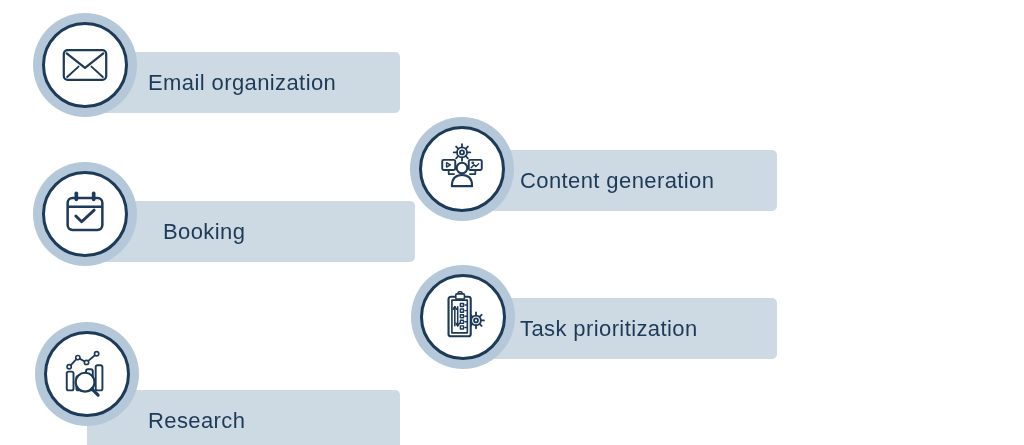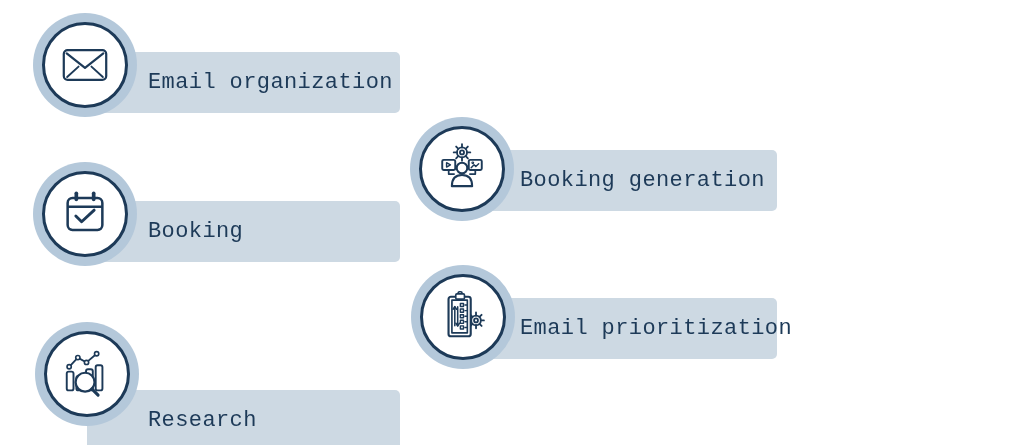--- a/index.html
+++ b/index.html
@@ -1,19 +1,19 @@
 <!DOCTYPE html>
 <html style="--bg: #ffffff; --ring: #b4c8da; --bar: #cdd9e3; --navy: #1d3a58;"><head>
 <meta charset="utf-8">
 <style>
   html,body { margin:0; padding:0; background:#ffffff; }
   .figure {
     position:relative; width:1024px; height:445px;
     background:var(--bg,#ffffff);
-    font-family:Liberation Mono, monospace;
+    font-family:Liberation Sans, sans-serif;
     overflow:hidden;
   }
   .bar {
     position:absolute; height:61px;
     background:var(--bar,#cdd9e3);
     border-radius:0 5px 5px 0;
     display:flex; align-items:center;
     box-sizing:border-box;
   }
   .label {
@@ -51,21 +51,21 @@
         <g fill="none" stroke="currentColor" stroke-width="2.3" stroke-linecap="round" stroke-linejoin="round">
           <rect x="6" y="12.5" width="44" height="31" rx="4"></rect>
           <path d="M9,16 L28,31 L47,16"></path>
           <path d="M9.5,40.5 L21.3,29.7" stroke-width="2"></path>
           <path d="M46.5,40.5 L34.7,29.7" stroke-width="2"></path>
         </g>
       </svg>
     </div>
   </div>
 
-  <div class="bar" style="left:85px; top:201px; width:315px; padding-left:63px;">
+  <div class="bar" style="left:100px; top:201px; width:315px; padding-left:63px;">
     <span class="label">Booking</span>
   </div>
   <div class="badge" style="left:33px; top:162px;">
     <div class="badge-inner">
       <svg class="icon" viewBox="0 0 56 56">
         <g fill="none" stroke="currentColor" stroke-width="2.6" stroke-linecap="round" stroke-linejoin="round">
           <rect x="10" y="11.5" width="36" height="33" rx="5"></rect>
           <path d="M10.5,20.5 H45.5" stroke-width="2.4"></path>
           <path d="M19,6.5 V13" stroke-width="3.8"></path>
           <path d="M37,6.5 V13" stroke-width="3.8"></path>
@@ -92,21 +92,21 @@
           <circle cx="27.5" cy="16" r="2.2" fill="#ffffff" stroke-width="1.7"></circle>
           <circle cx="38" cy="7" r="2.2" fill="#ffffff" stroke-width="1.7"></circle>
           <circle cx="26" cy="36.5" r="9.8" fill="#ffffff" stroke-width="2.3"></circle>
           <path d="M33,43.5 L39.5,50" stroke-width="3.2"></path>
         </g>
       </svg>
     </div>
   </div>
 
   <div class="bar" style="left:462px; top:150px; width:315px; padding-left:58px;">
-    <span class="label">Booking generation</span>
+    <span class="label">Content generation</span>
   </div>
   <div class="badge" style="left:410px; top:117px;">
     <div class="badge-inner">
       <svg class="icon" viewBox="0 0 56 56">
         <g fill="none" stroke="currentColor" stroke-width="1.9" stroke-linecap="round" stroke-linejoin="round">
 
           <circle cx="28" cy="10.8" r="5.2"></circle>
           <circle cx="28" cy="10.8" r="2.1"></circle>
           <path d="M33.2,10.8 L36.6,10.8"></path>
           <path d="M31.68,14.48 L34.08,16.88"></path>
@@ -127,21 +127,21 @@
           <path d="M41.8,29 V33.2 H36.2" stroke-width="1.8"></path>
 
           <circle cx="28" cy="27" r="5.5" fill="#ffffff" stroke-width="2.2"></circle>
           <path d="M17.5,45.8 C17.5,37.2 22,34.2 28,34.2 C34,34.2 38.5,37.2 38.5,45.8 Z" fill="#ffffff" stroke-width="2.2"></path>
         </g>
       </svg>
     </div>
   </div>
 
   <div class="bar" style="left:463px; top:298px; width:314px; padding-left:57px;">
-    <span class="label">Email prioritization</span>
+    <span class="label">Task prioritization</span>
   </div>
   <div class="badge" style="left:411px; top:265px;">
     <div class="badge-inner">
       <svg class="icon" viewBox="0 0 56 56">
         <g fill="none" stroke="currentColor" stroke-width="1.9" stroke-linecap="round" stroke-linejoin="round">
 
           <circle cx="41.5" cy="31.5" r="5"></circle>
           <circle cx="41.5" cy="31.5" r="2"></circle>
           <path d="M46.5,31.5 L49.7,31.5"></path>
           <path d="M45.04,35.04 L47.3,37.3"></path>

